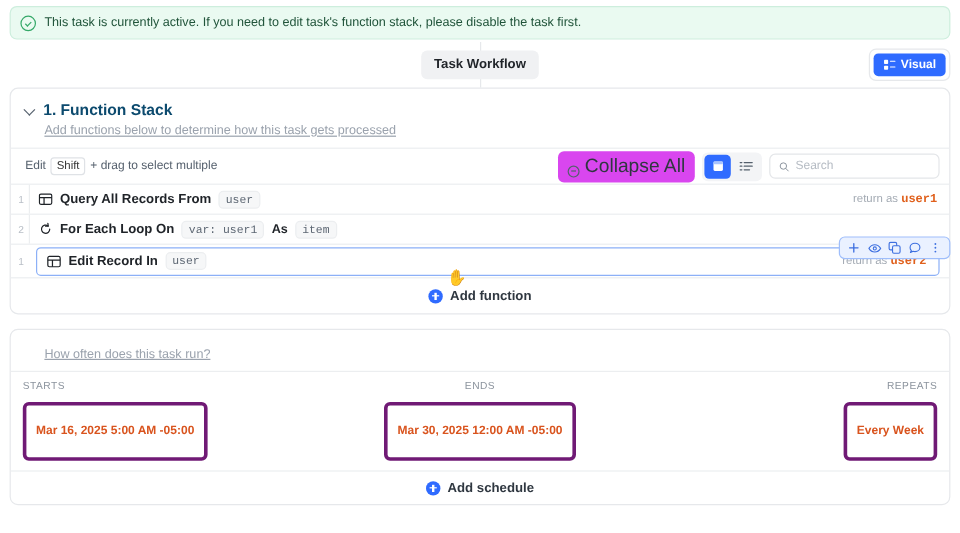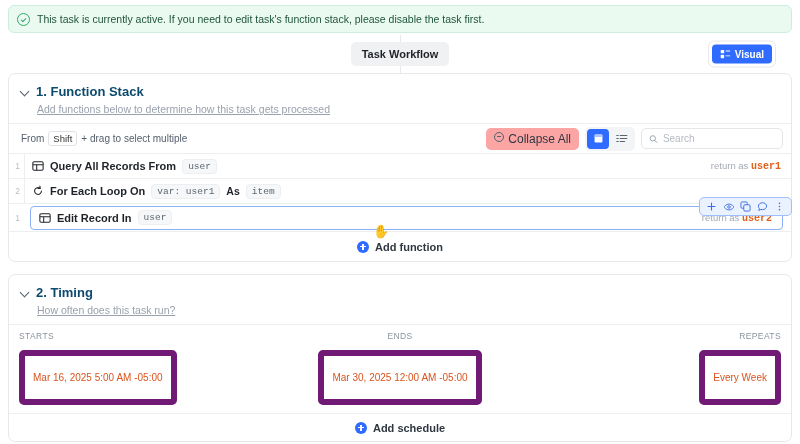--- a/index.html
+++ b/index.html
@@ -71,21 +71,21 @@
     z-index: 2;
     background: #f0f1f3;
     border-radius: 5px;
     font-size: 11px;
     font-weight: bold;
     padding: 6px 11px;
     color: #1f2328;
   }
   .wf-right {
     position: absolute;
-    right: 24px; top: 50%;
+    right: 8px; top: 50%;
     transform: translateY(-50%);
     display: flex;
     align-items: flex-end;
     background: #fff;
     border: 1px solid #e6e8eb;
     border-radius: 6px;
     padding: 3px;
     gap: 2px;
   }
   .seg {
@@ -134,23 +134,23 @@
     padding: 0 8px 0 12px;
     gap: 6px;
   }
   .hint { font-size: 10px; color: #55606d; display: flex; align-items: center; gap: 4px; }
   .kbd {
     font-size: 9.5px; border: 1px solid #dfe2e6;
     border-radius: 3px; padding: 1px 4px; background: #fff; color: #333;
   }
   .spacer { flex: 1; }
   .collapse-btn {
-    display: flex; align-items: flex-start; gap: 4px;
-    font-size: 12px; color: #2f3740;
-    background: #fca5a5; border-radius: 5px;
+    display: flex; align-items: flex-end; gap: 4px;
+    font-size: 16px; color: #2f3740;
+    background: #d946ef; border-radius: 5px;
     padding: 4px 8px; cursor: pointer;
   }
   .collapse-ico {
     width: 10px; height: 10px; border: 1.3px solid #55606d;
     border-radius: 50%; position: relative; flex: none;
   }
   .collapse-ico::after {
     content: ""; position: absolute; left: 2px; top: 3.3px;
     width: 4px; height: 0; border-top: 1.3px solid #55606d;
   }
@@ -260,23 +260,24 @@
   .c1 { flex: 1; }
   .c2 { flex: 1; text-align: center; }
   .c3 { flex: 1; text-align: right; }
   .sched-row {
     display: flex; align-items: center;
     padding: 4px 10px 8px 10px;
   }
   .date-pill {
     display: inline-block;
     font-size: 10px; color: #d9541e;
-    border: 6px solid #701a75; border-radius: 5px;
+    border: 3px solid #701a75; border-radius: 5px;
     padding: 16px 8px; background: #fff;
     white-space: nowrap;
+    font-weight: bold;
   }
   .add-sched {
     border-top: 1px solid #eceef0;
     height: 28px; display: flex; align-items: center;
     justify-content: center; gap: 6px; cursor: pointer;
   }
 
   .cursor-hand {
     position: absolute;
     left: 373px; top: 224px;
@@ -312,21 +313,21 @@
   <div class="card-head">
     <div class="card-title">
       <span class="chev"></span>
       <span>1. Function Stack</span>
     </div>
     <div class="card-sub">Add functions below to determine how this task gets processed</div>
   </div>
 
   <div class="toolbar">
     <span class="hint">
-      <span>From</span>
+      <span>Edit</span>
       <span class="kbd">Shift</span>
       <span>+ drag to select multiple</span>
     </span>
     <span class="spacer"></span>
 
     <div class="collapse-btn">
       <span class="collapse-ico"></span>
       <span>Collapse All</span>
     </div>
 
@@ -435,24 +436,20 @@
         <circle cx="7" cy="7" r="1" fill="#3d6fe0"></circle>
         <circle cx="7" cy="11" r="1" fill="#3d6fe0"></circle>
     </svg>
   </span>
 </div>
 
 <span class="cursor-hand">✋</span>
 
 <div class="card">
   <div class="card-head">
-    <div class="card-title">
-      <span class="chev"></span>
-      <span>2. Timing</span>
-    </div>
     <div class="card-sub">How often does this task run?</div>
   </div>
 
   <div class="sched-head">
     <span class="c1">STARTS</span>
     <span class="c2">ENDS</span>
     <span class="c3">REPEATS</span>
   </div>
 
   <div class="sched-row">

